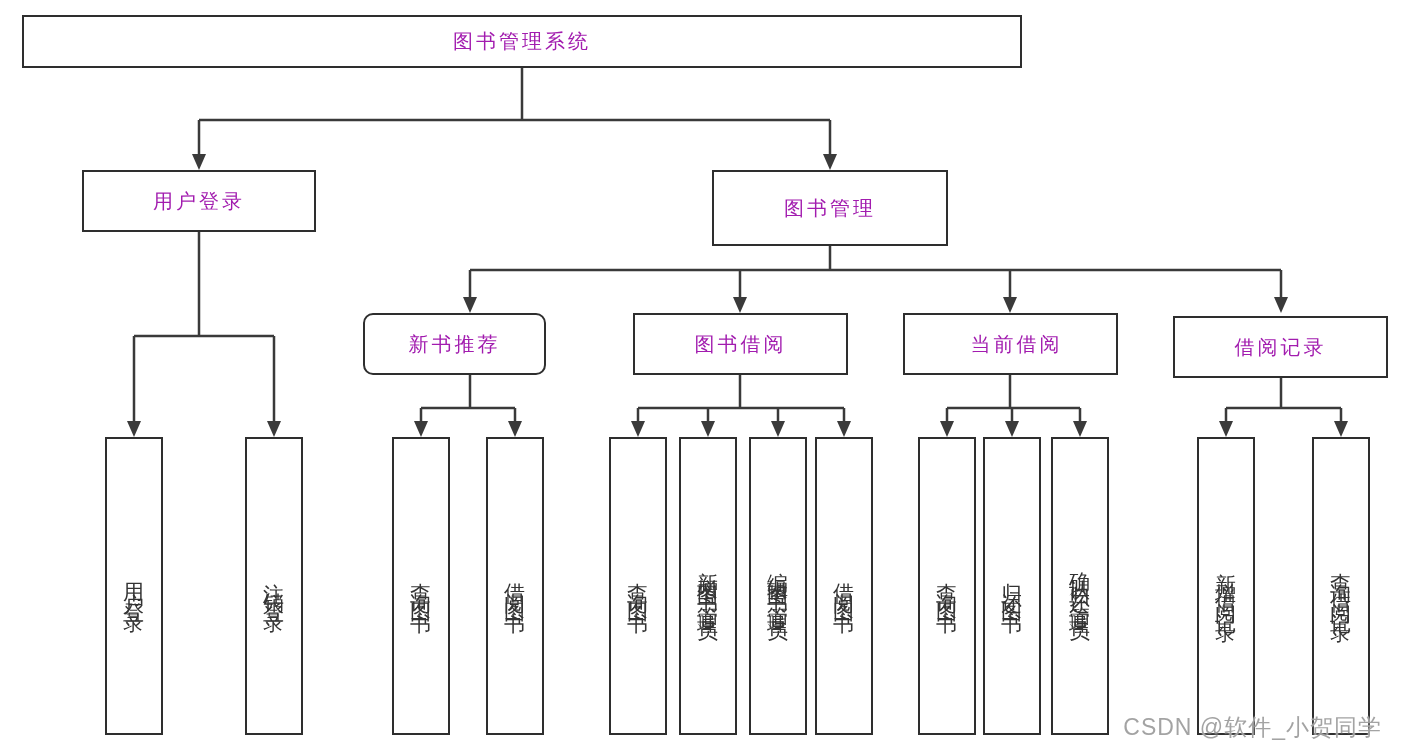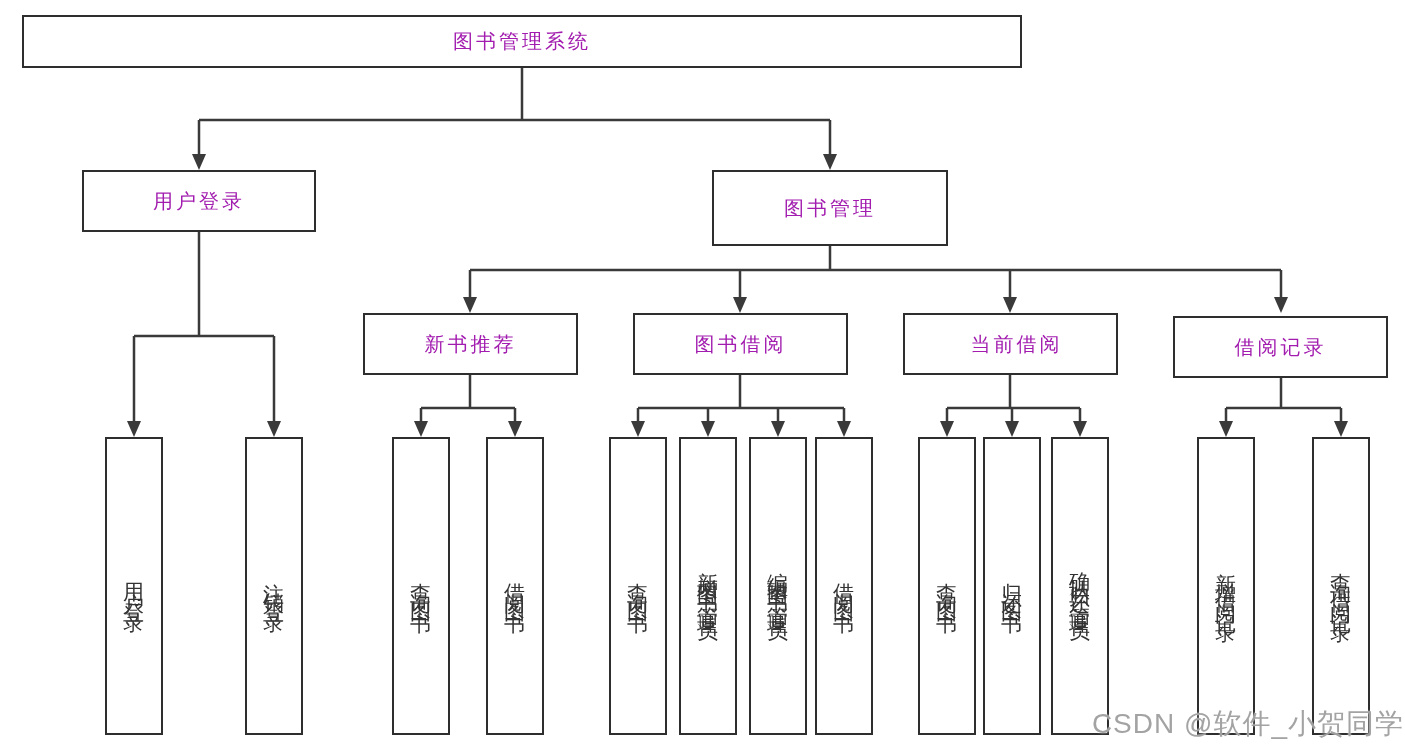--- a/index.html
+++ b/index.html
@@ -20,22 +20,22 @@
     border:2px solid #2e2e2e; background:#ffffff;
     display:flex; align-items:center; justify-content:center;
     font-size:21px; color:#333333;
   }
   .leaf span {
     writing-mode:vertical-lr; text-orientation:mixed;
     letter-spacing:10px; line-height:1;
   }
   .leaf.long span { letter-spacing:7px; }
   .watermark {
-    position:absolute; right:1px; bottom:4px; z-index:2;
-    font-size:28px; color:rgba(155,155,155,0.92); letter-spacing:1px;
+    position:absolute; right:23px; bottom:4px; z-index:2;
+    font-size:23px; color:rgba(155,155,155,0.92); letter-spacing:1px;
     text-shadow:0 0 2px #ffffff;
   }
 </style>
 </head>
 <body>
 
 <svg id="connectors" viewBox="0 0 1405 747" xmlns="http://www.w3.org/2000/svg">
   <g stroke="#3a3a3a" stroke-width="2.5" fill="none">
 
     <path d="M522,68 L522,120 M199,120 L830,120 M199,120 L199,156 M830,120 L830,156"></path>
@@ -73,21 +73,21 @@
     <polygon points="1219,421 1233,421 1226,437"></polygon>
     <polygon points="1334,421 1348,421 1341,437"></polygon>
   </g>
 </svg>
 
 <div class="hbox" style="left:22px; top:15px; width:1000px; height:53px;">图书管理系统</div>
 
 <div class="hbox" style="left:82px; top:170px; width:234px; height:62px;">用户登录</div>
 <div class="hbox" style="left:712px; top:170px; width:236px; height:76px;">图书管理</div>
 
-<div class="hbox" style="left:363px; top:313px; width:215px; height:62px;">新书推荐</div>
+<div class="hbox" style="left:363px; top:313px; width:183px; height:62px;border-radius:10px;">新书推荐</div>
 <div class="hbox" style="left:633px; top:313px; width:215px; height:62px;">图书借阅</div>
 <div class="hbox" style="left:903px; top:313px; width:215px; height:62px;padding-left:12px;">当前借阅</div>
 <div class="hbox" style="left:1173px; top:316px; width:215px; height:62px;text-align:right;">借阅记录</div>
 
 <div class="leaf" style="left:105px;">
   <span>用户登录</span>
 </div>
 <div class="leaf" style="left:245px;">
   <span>注销登录</span>
 </div>

